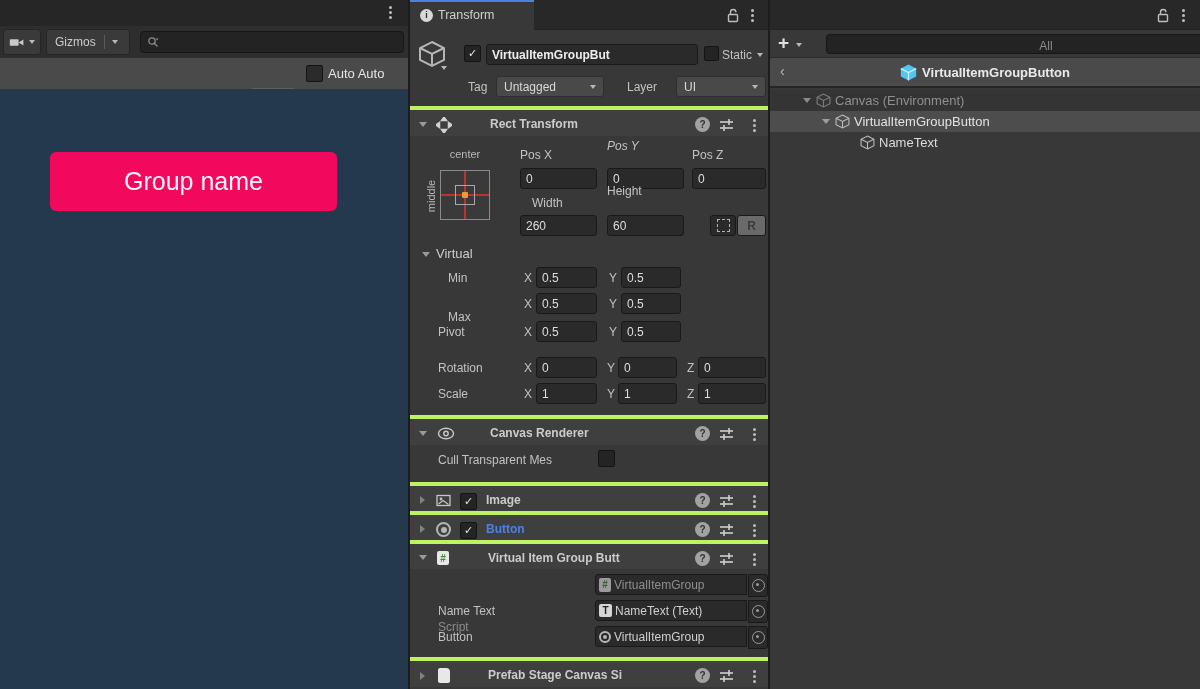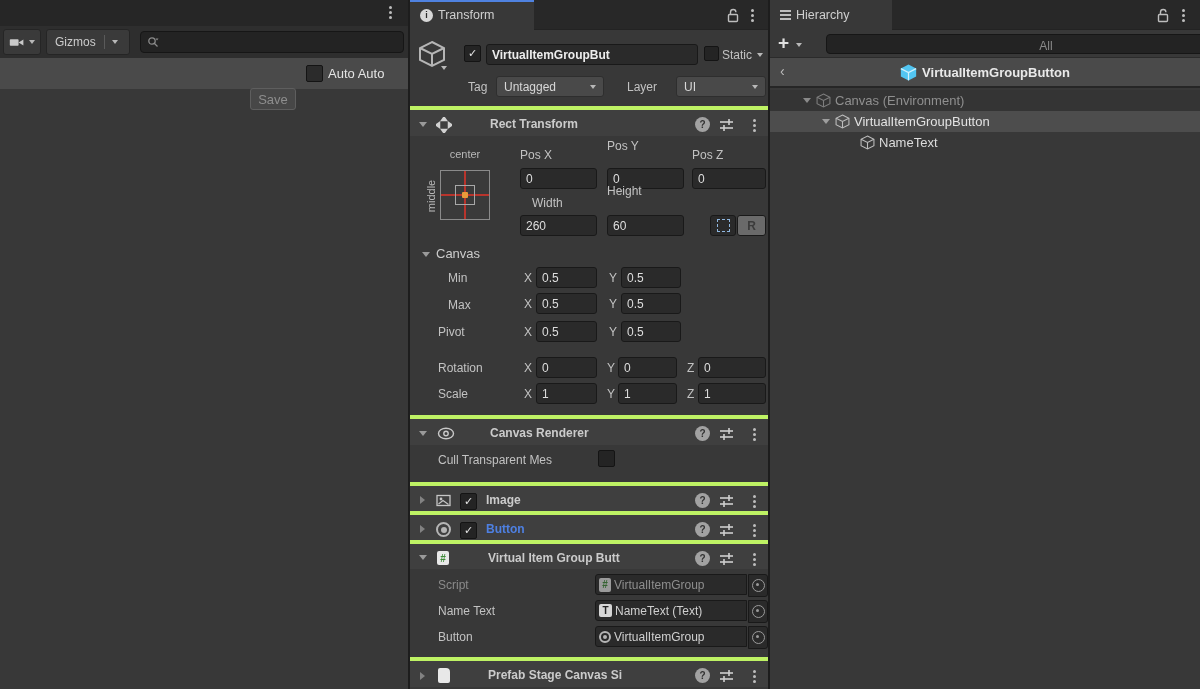--- a/index.html
+++ b/index.html
@@ -6,21 +6,21 @@
   .root{position:relative;width:1200px;height:689px;background:#383838;
         font-family:"Liberation Sans",sans-serif;font-size:12px;color:#C8C8C8;
         overflow:hidden;-webkit-font-smoothing:antialiased;}
   .abs{position:absolute;box-sizing:border-box;}
   .panel{position:absolute;top:0;height:689px;}
   
   .f{position:absolute;box-sizing:border-box;background:#2A2A2A;border:1px solid #191919;
      border-radius:3px;height:21px;color:#DEDEDE;font-size:12px;display:flex;align-items:center;
      padding:0 5px;overflow:hidden;white-space:nowrap;}
   .lbl{position:absolute;color:#C2C2C2;font-size:12px;white-space:nowrap;}
-  .dim{color:#8A8A8A;}
+  .dim{color:#8A8A8A;margin-top:42px;}
   .comp-header{position:absolute;left:0;width:358px;height:29px;background:#3F3F3F;
      border-top:4px solid #bef264;box-sizing:border-box;}
   .htitle{position:absolute;top:7px;font-weight:bold;color:#CBCBCB;font-size:12px;white-space:nowrap;}
   .tri-d{width:0;height:0;border-left:4px solid transparent;border-right:4px solid transparent;border-top:5px solid #9A9A9A;}
   .tri-r{width:0;height:0;border-top:4px solid transparent;border-bottom:4px solid transparent;border-left:5px solid #828282;}
   .tri-s{width:0;height:0;border-left:3px solid transparent;border-right:3px solid transparent;border-top:4px solid #B8B8B8;}
   .cb{position:absolute;width:15px;height:15px;background:#242424;border:1px solid #141414;
       border-radius:2px;display:flex;align-items:center;justify-content:center;color:#E6E6E6;
       font-size:11px;line-height:1;}
   .kebab{display:flex;flex-direction:column;gap:2px;align-items:center;}
@@ -119,20 +119,25 @@
     </div>
 
     <div class="scene-bar3">
       <div class="savebtn" style="left:250px;top:4px;width:46px;margin-top:26px;">
         <span>Save</span>
       </div>
       <div class="cb" style="left:306px;top:7px;background:#2B2B2B;"></div>
       <span class="lbl" style="left:328px;top:8px;color:#E4E4E4;font-size:13px;">Auto Auto</span>
     </div>
 
+    <div class="scene-canvas">
+      <div class="groupbtn">
+        <span>Group name</span>
+      </div>
+    </div>
   </div>
 
   <div class="abs" style="left:408px;top:0;width:2px;height:689px;background:#1D1D1D;"></div>
 
   <div class="panel" style="left:410px;width:358px;background:#383838;">
 
     <div class="tabbar" style="width:358px;">
       <div class="tab focused" style="left:0;width:124px;">
         <span class="infoicon">i</span>
         <span>Transform</span>
@@ -203,21 +208,21 @@
     <span class="lbl" style="left:30px;top:148px;width:50px;text-align:center;font-size:11px;color:#B8B8B8;">center</span>
     <span class="lbl" style="left:-3px;top:190px;font-size:11px;color:#B8B8B8;transform:rotate(-90deg);width:48px;text-align:center;">middle</span>
     <div class="anchor-outer">
       <div class="anchor-hline"></div>
       <div class="anchor-vline"></div>
       <div class="anchor-inner"></div>
       <div class="anchor-dot"></div>
     </div>
 
     <span class="lbl" style="left:110px;top:148px;">Pos X</span>
-    <span class="lbl" style="left:197px;top:139px;">Pos Y</span>
+    <span class="lbl" style="left:197px;top:139px;font-style:italic;">Pos Y</span>
     <span class="lbl" style="left:282px;top:148px;">Pos Z</span>
     <div class="f" style="left:110px;top:168px;width:77px;">
         <span>0</span>
       </div>
     <div class="f" style="left:197px;top:168px;width:77px;">
         <span>0</span>
       </div>
     <div class="f" style="left:282px;top:168px;width:74px;">
         <span>0</span>
       </div>
@@ -231,33 +236,33 @@
         <span>60</span>
       </div>
     <div class="f" style="left:300px;top:215px;width:26px;justify-content:center;">
         <span class="blueprint"></span>
       </div>
     <div class="f" style="left:327px;top:215px;width:29px;background:#6A6A6A;color:#3B3B3B;font-weight:bold;justify-content:center;">
         <span>R</span>
       </div>
 
     <span class="abs tri-d" style="left:12px;top:252px;"></span>
-    <span class="lbl" style="left:26px;top:246px;font-size:13px;color:#CCCCCC;">Canvas</span>
+    <span class="lbl" style="left:26px;top:246px;font-size:13px;color:#CCCCCC;">Virtual</span>
 
     <span class="lbl" style="left:38px;top:271px;">Min</span>
     <span class="lbl" style="left:114px;top:271px;">X</span>
     <div class="f" style="left:126px;top:267px;width:61px;">
         <span>0.5</span>
       </div>
     <span class="lbl" style="left:199px;top:271px;">Y</span>
     <div class="f" style="left:211px;top:267px;width:60px;">
         <span>0.5</span>
       </div>
 
-    <span class="lbl" style="left:38px;top:298px;text-align:right;">Max</span>
+    <span class="lbl" style="left:38px;top:310px;text-align:right;">Max</span>
     <span class="lbl" style="left:114px;top:297px;">X</span>
     <div class="f" style="left:126px;top:293px;width:61px;">
         <span>0.5</span>
       </div>
     <span class="lbl" style="left:199px;top:297px;">Y</span>
     <div class="f" style="left:211px;top:293px;width:60px;">
         <span>0.5</span>
       </div>
 
     <span class="lbl" style="left:28px;top:325px;">Pivot</span>
@@ -439,28 +444,20 @@
           <i></i>
         </div>
     </div>
   </div>
 
   <div class="abs" style="left:768px;top:0;width:2px;height:689px;background:#1D1D1D;"></div>
 
   <div class="panel" style="left:770px;width:430px;background:#383838;">
 
     <div class="tabbar" style="width:430px;">
-      <div class="tab" style="left:0;width:122px;">
-        <span class="listicon">
-            <i></i>
-            <i></i>
-            <i></i>
-          </span>
-        <span>Hierarchy</span>
-      </div>
       <svg class="padlock" style="left:386px;top:8px;" viewBox="0 0 14 15">
         <rect x="2.5" y="6.5" width="9" height="7" rx="1" fill="none" stroke="#BDBDBD" stroke-width="1.4"></rect>
         <path d="M4.5,6.5 V4.2 A2.7,2.7 0 0 1 9.9,4.2" fill="none" stroke="#BDBDBD" stroke-width="1.4"></path>
       </svg>
       <div class="abs kebab" style="left:412px;top:9px;">
           <i></i>
           <i></i>
           <i></i>
         </div>
     </div>

